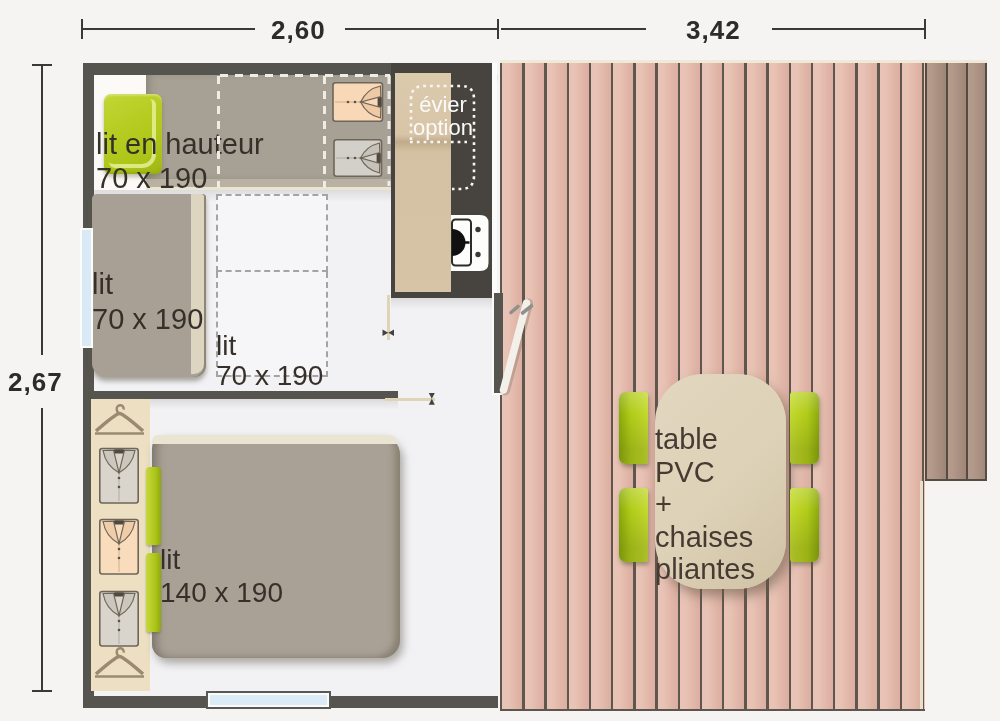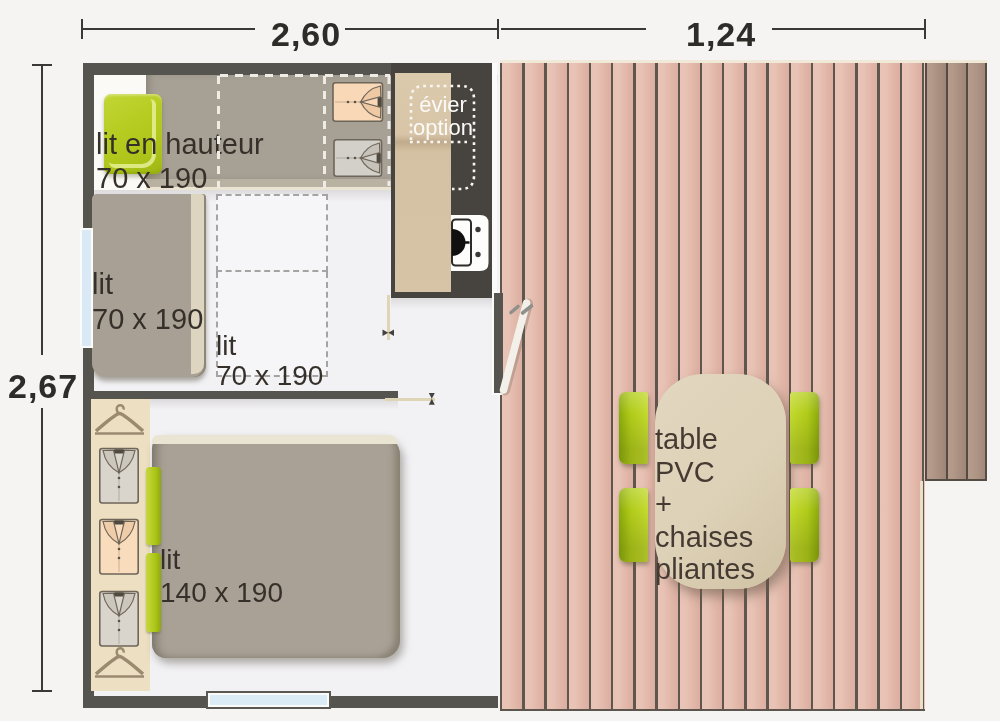--- a/index.html
+++ b/index.html
@@ -1,19 +1,19 @@
 <!DOCTYPE html>
 <html><head>
 <meta charset="utf-8">
 <style>
   html,body{margin:0;padding:0;}
   body{width:1000px;height:721px;background:#f5f4f2;font-family:"Liberation Sans",sans-serif;overflow:hidden;}
   .abs{position:absolute;}
   #plan{position:relative;width:1000px;height:721px;}
-  .dim{color:#2e2c29;font-weight:bold;font-size:34px;letter-spacing:1px;}
+  .dim{color:#2e2c29;font-weight:bold;font-size:26px;letter-spacing:1px;}
   .lbl{color:#36302a;font-size:26px;text-align:left;line-height:31px;white-space:nowrap;margin-top:27px;}
 </style>
 </head>
 <body>
 <div id="plan">
 
   <div class="abs" style="left:94px;top:75px;width:404px;height:621px;background:#f2f1f4;"></div>
 
   <div class="abs" style="left:94px;top:75px;width:404px;height:9px;background:linear-gradient(180deg,rgba(110,105,95,.14),rgba(110,105,95,0));"></div>
 
@@ -108,21 +108,21 @@
 
   <div class="abs" style="left:82px;top:28px;width:173px;height:2px;background:#3a3936;"></div>
   <div class="abs" style="left:345px;top:28px;width:153px;height:2px;background:#3a3936;"></div>
   <div class="abs" style="left:81px;top:19px;width:2px;height:20px;background:#3a3936;"></div>
   <div class="abs" style="left:497px;top:19px;width:2px;height:20px;background:#3a3936;"></div>
   <div class="abs dim" style="left:271px;top:15px;">2,60</div>
 
   <div class="abs" style="left:501px;top:28px;width:145px;height:2px;background:#3a3936;"></div>
   <div class="abs" style="left:772px;top:28px;width:152px;height:2px;background:#3a3936;"></div>
   <div class="abs" style="left:924px;top:19px;width:2px;height:20px;background:#3a3936;"></div>
-  <div class="abs dim" style="left:686px;top:15px;">1,24</div>
+  <div class="abs dim" style="left:686px;top:15px;">3,42</div>
 
   <div class="abs" style="left:41px;top:65px;width:2px;height:290px;background:#3a3936;"></div>
   <div class="abs" style="left:41px;top:408px;width:2px;height:284px;background:#3a3936;"></div>
   <div class="abs" style="left:32px;top:64px;width:20px;height:2px;background:#3a3936;"></div>
   <div class="abs" style="left:32px;top:690px;width:20px;height:2px;background:#3a3936;"></div>
   <div class="abs dim" style="left:8px;top:367px;">2,67</div>
 
   <svg class="abs" width="1000" height="721" viewBox="0 0 1000 721" style="left:0;top:0;">
 
     <g stroke="#efece5" stroke-width="3" stroke-dasharray="8 7" fill="none">

